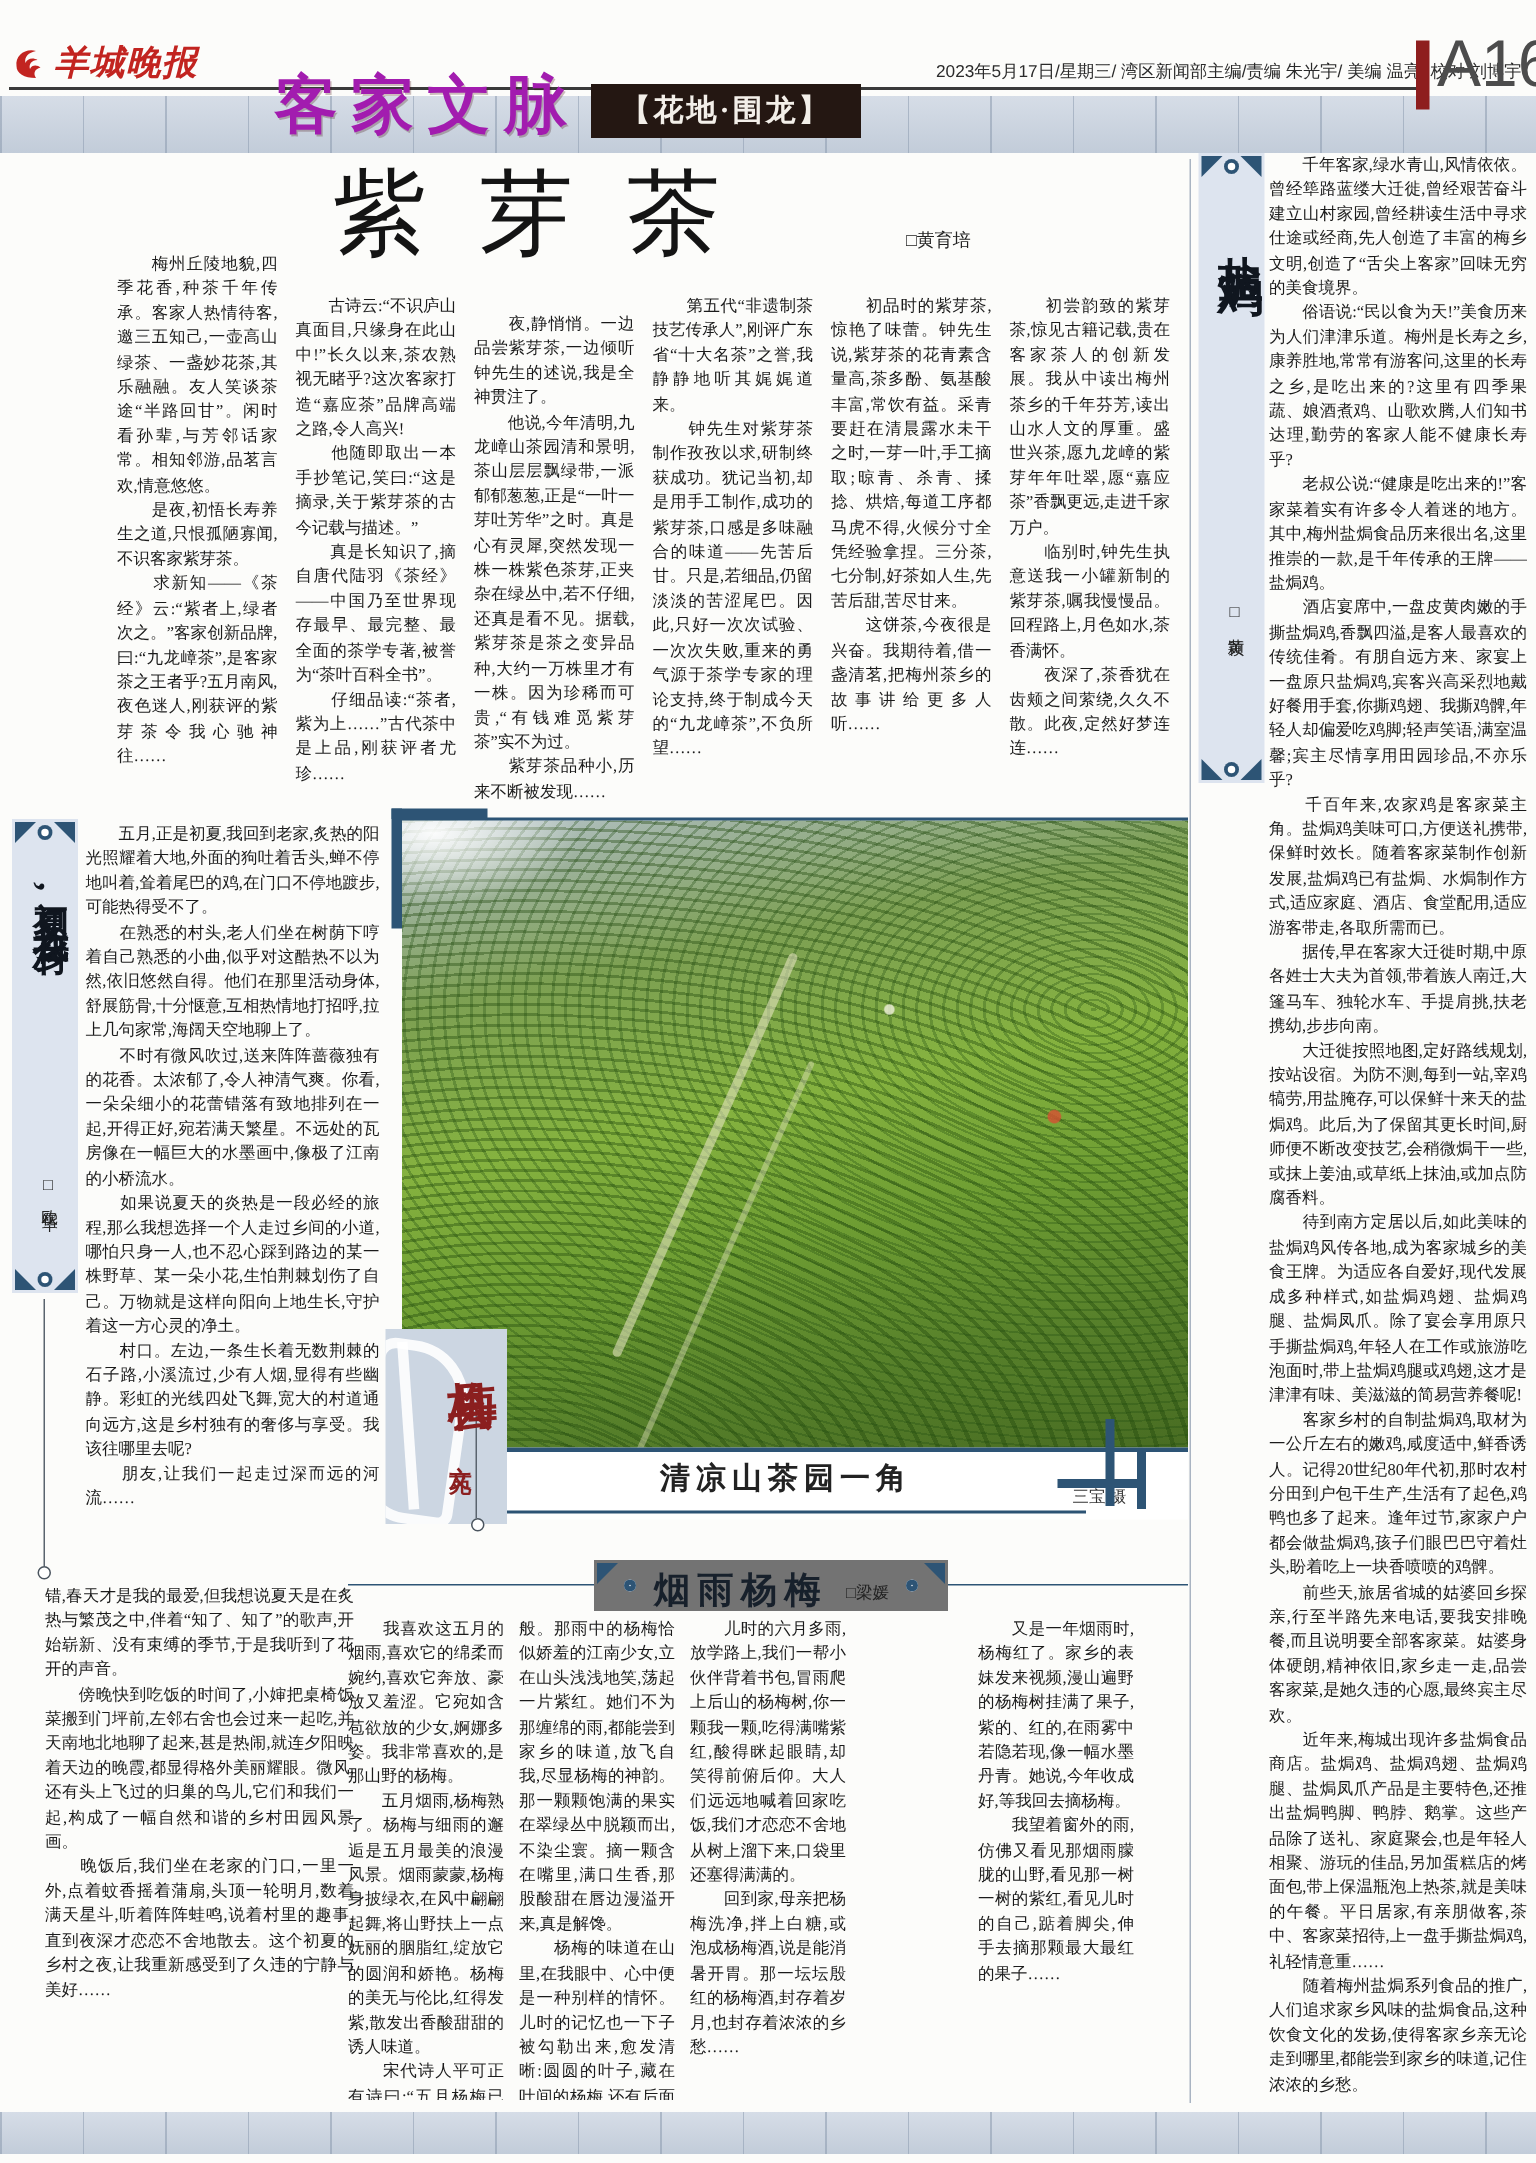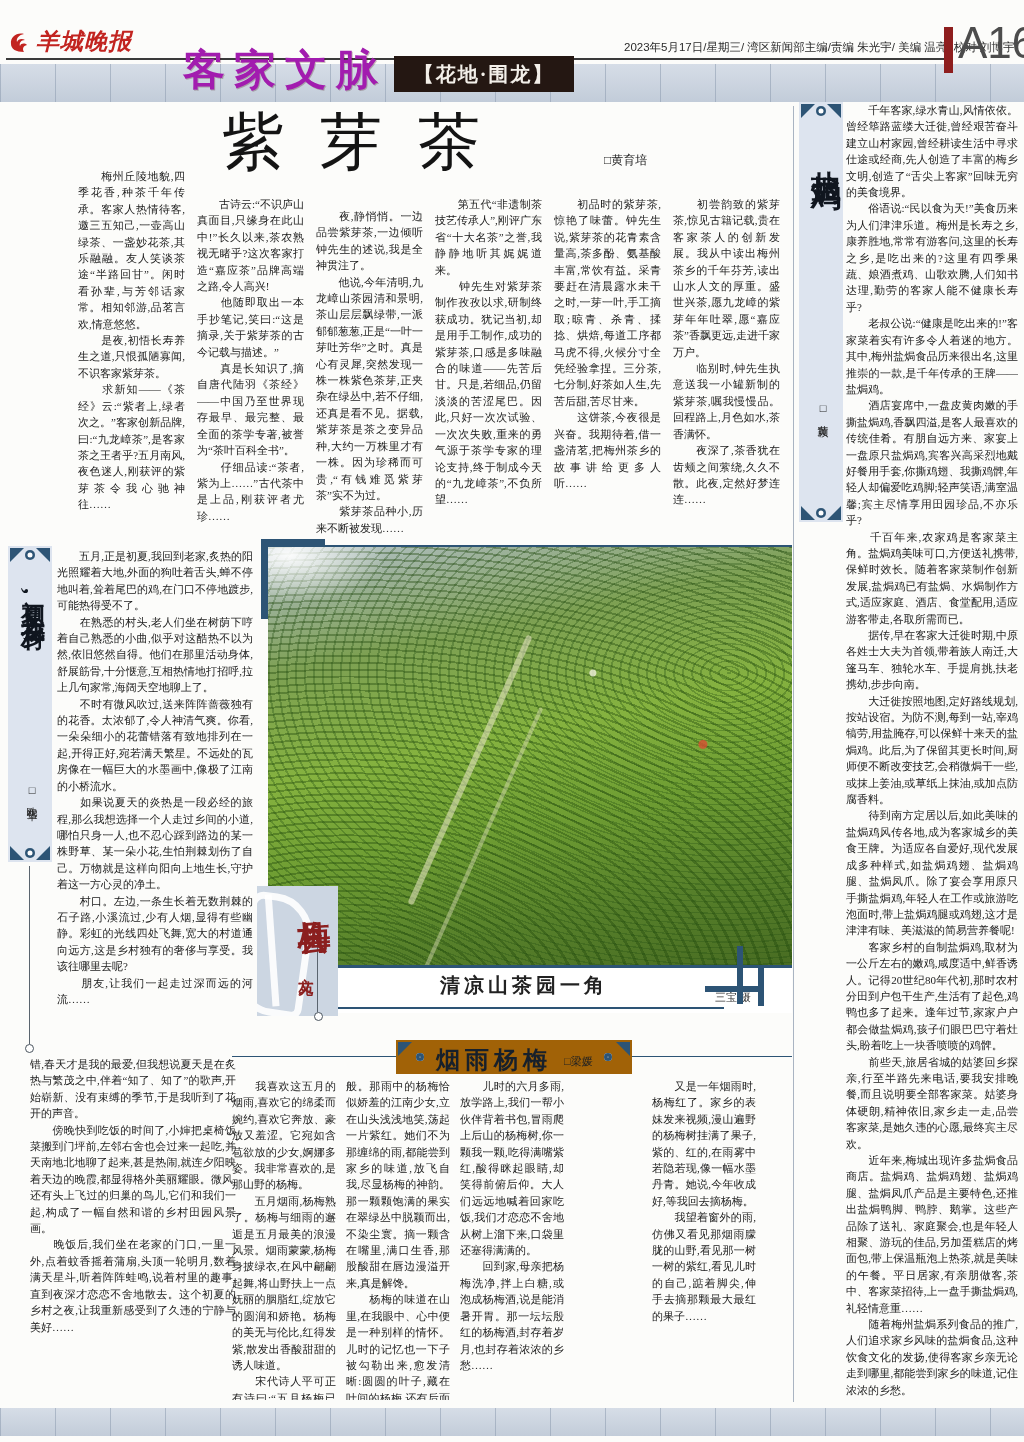--- a/index.html
+++ b/index.html
@@ -61,21 +61,21 @@
   .mx-glyph{position:absolute;left:-14px;top:8px;width:52px;height:108px;border:7px solid rgba(255,255,255,.9);
             border-radius:14px 40px 10px 34px;transform:rotate(8deg);}
   .mx-glyph:after{content:"";position:absolute;left:18px;top:-6px;width:7px;height:112px;background:rgba(255,255,255,.9);transform:rotate(-12deg);}
   .mx-main{writing-mode:vertical-rl;font-size:33px;font-weight:bold;color:#8b1f1f;letter-spacing:2px;
            transform:rotate(-4deg);}
   .mx-sub{writing-mode:vertical-rl;font-size:15px;font-weight:bold;color:#8b1f1f;letter-spacing:3px;}
   .thinline{background:#5a646e;}
   .endcircle{width:7px;height:7px;border:1.5px solid #4a545e;border-radius:50%;background:#fff;}
 
   
-  .yy-box{background:#a16207;}
+  .yy-box{background:#737373;}
   .yy-title{font-size:24px;font-weight:bold;color:#17202b;letter-spacing:5px;white-space:nowrap;}
   .hruleblue{background:#2d5475;height:1px;}
 
   .footer-mail{font-size:13px;font-weight:bold;color:#2c4460;text-align:right;
                font-family:"Liberation Sans","DejaVu Sans",sans-serif;}
   .vsep{background:#a9b4c2;width:1px;}
 </style>
 </head>
 <body>
 

